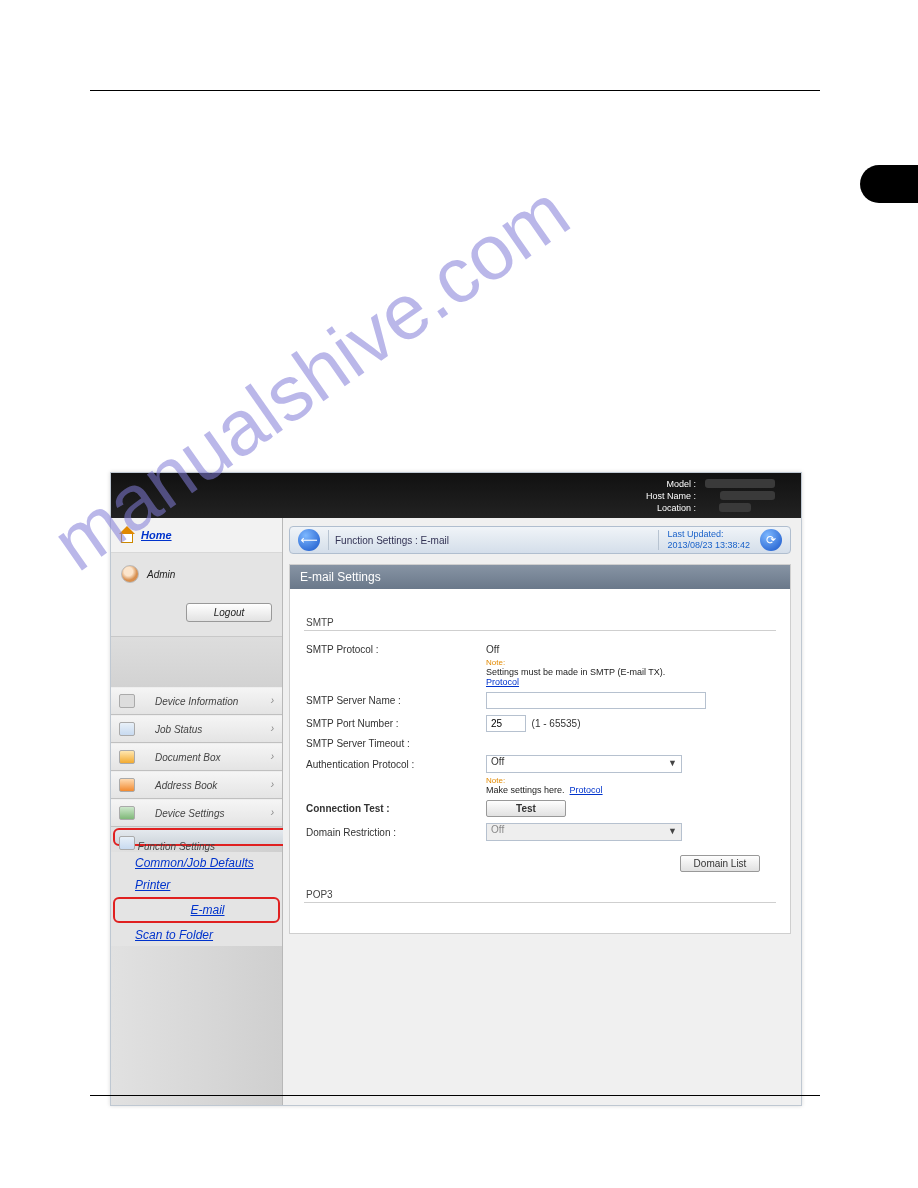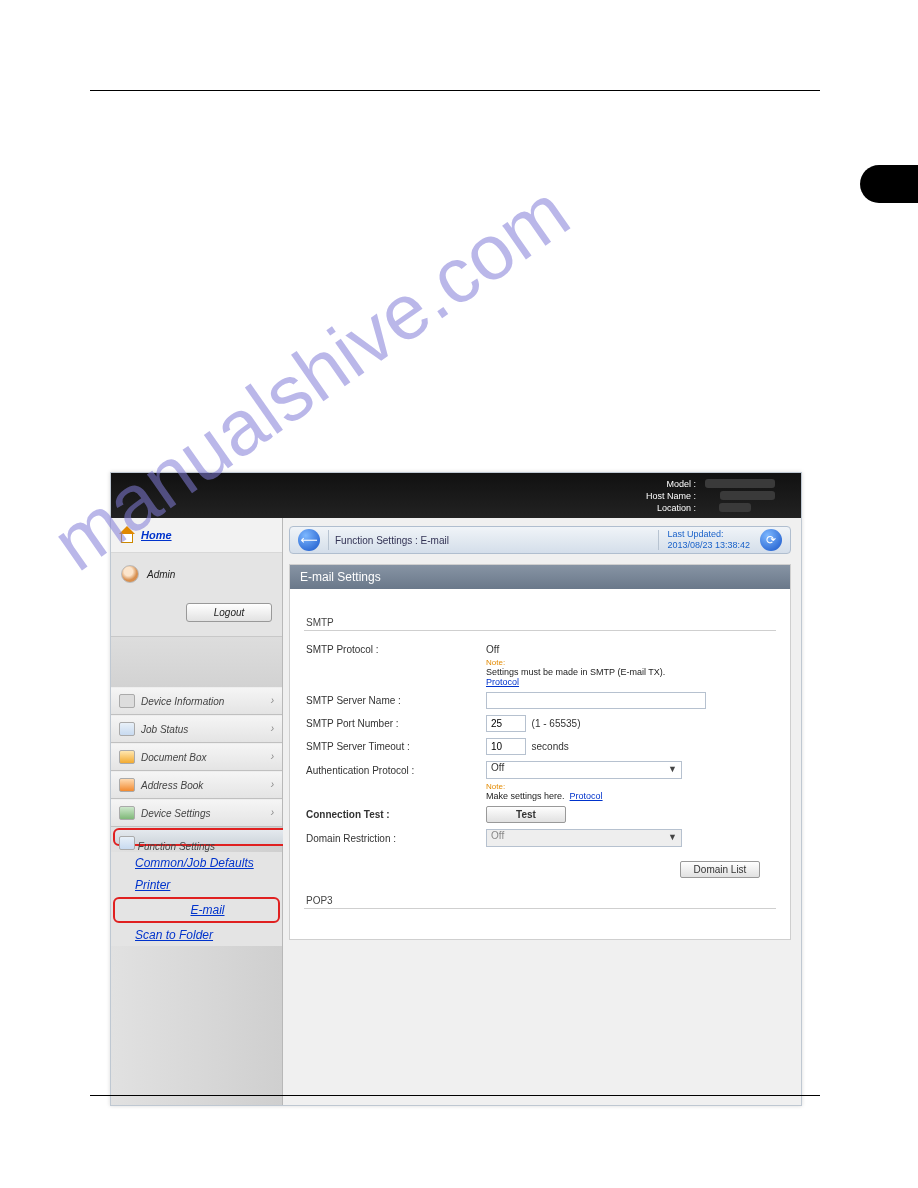--- a/index.html
+++ b/index.html
@@ -61,21 +61,21 @@
   }
   .sb-admin { display: flex; align-items: center; gap: 8px; padding: 12px 10px; background: #e4e4e4; }
   .avatar { width: 18px; height: 18px; border-radius: 50%; background: radial-gradient(circle at 40% 35%, #fce5cc 30%, #d89050 60%); border: 1px solid #bbb; }
   .logout-wrap { padding: 8px 10px 14px; background: #e4e4e4; text-align: right; border-bottom: 1px solid #c8c8c8; }
   .btn-logout {
     display: inline-block; width: 86px; padding: 3px 0; font-size: 10px;
     background: linear-gradient(#fff,#e2e2e2); border: 1px solid #999; border-radius: 3px; text-align: center;
   }
   .sb-spacer { height: 50px; background: linear-gradient(#ddd,#d2d2d2); }
   .sb-item {
-    display: flex; align-items: center; gap: 6px; padding: 6px 8px;
+    display: flex; align-items: center; gap: 20px; padding: 6px 8px;
     border-top: 1px solid #eee; border-bottom: 1px solid #c0c0c0;
     background: linear-gradient(#f5f5f5,#e4e4e4); font-size: 10px; color: #444;
     position: relative;
   }
   .sb-item .chev { position: absolute; right: 8px; top: 7px; color: #888; font-size: 10px; }
   .sb-icon { width: 16px; height: 14px; display: inline-block; background: #ddd; border: 1px solid #aaa; border-radius: 2px; position: relative; }
   .sb-icon.i2 { background: linear-gradient(#e8f0f8,#c8daf0); }
   .sb-icon.i3 { background: linear-gradient(#ffe7b0,#f2aa30); }
   .sb-icon.i4 { background: linear-gradient(#ffdab0,#f28a30); }
   .sb-icon.i5 { background: linear-gradient(#cde8cc,#7fb878); }
@@ -244,24 +244,20 @@
         <div class="row">
           <span class="lbl">SMTP Port Number :</span>
           <span class="val">
             <input class="inp num" type="text" value="25" style="">
             &nbsp;<span>(1 - 65535)</span>
           </span>
         </div>
 
         <div class="row">
           <span class="lbl">SMTP Server Timeout :</span>
-          <span class="val">
-            <input class="inp num" type="text" value="10" style="">
-            &nbsp;<span>seconds</span>
-          </span>
         </div>
 
         <div class="row">
           <span class="lbl">Authentication Protocol :</span>
           <span class="val">
             <span class="sel">
               <span>Off</span>
               <span class="arow">▼</span>
             </span>
           </span>

